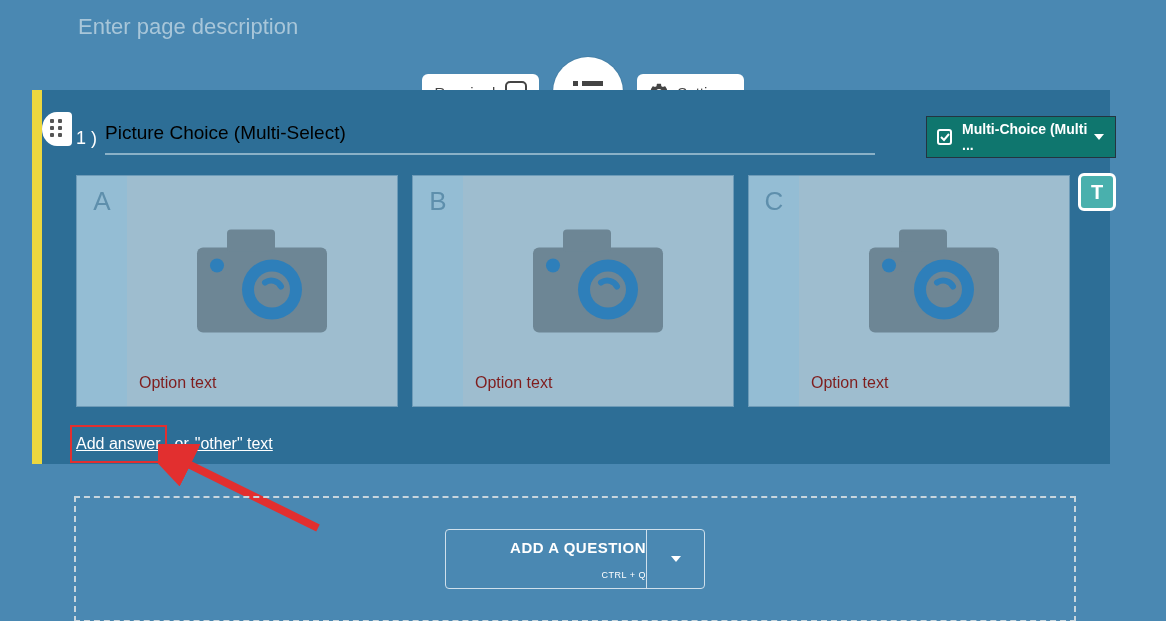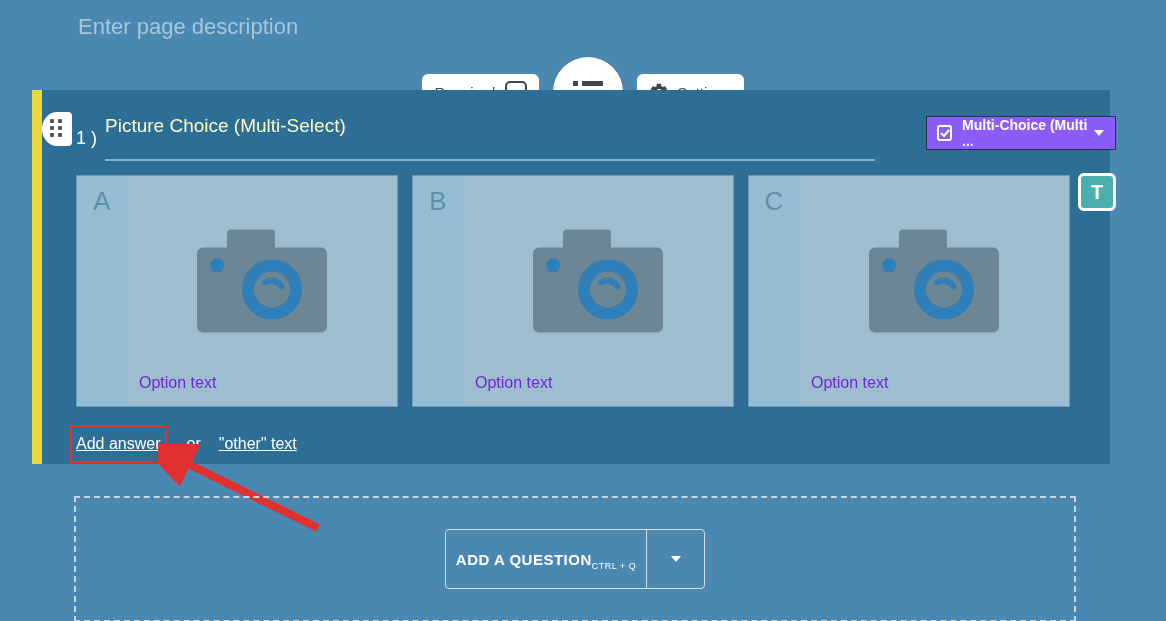--- a/index.html
+++ b/index.html
@@ -12,44 +12,44 @@
   .big-circle{width:70px;height:70px;border-radius:50%;background:#fff;margin:0 14px;display:flex;align-items:center;justify-content:center;box-shadow:0 0 0 1px rgba(0,0,0,.06)}
   .gear{width:20px;height:20px;margin-right:8px}
   
   .qwrap{position:absolute;left:32px;top:90px;width:1078px;height:374px;background:#2d6e96}
   .yellowbar{position:absolute;left:0;top:0;width:10px;height:100%;background:#ecd73f}
   .grip{position:absolute;left:42px;top:112px;width:30px;height:34px;background:#fff;border-radius:50% 0 0 50%/50% 0 0 50%;border-top-right-radius:4px;border-bottom-right-radius:4px;display:flex;align-items:center;justify-content:center}
   .grip-dots{width:14px;height:20px;display:grid;grid-template-columns:repeat(2,4px);grid-template-rows:repeat(3,4px);gap:3px 4px}
   .grip-dots span{width:4px;height:4px;background:#555;border-radius:1px}
   .qtitle-row{position:absolute;left:76px;top:120px;right:50px;height:36px;display:flex;align-items:center}
   .qnum{color:#fff;font-size:18px;margin-right:8px}
-  .qtitle{color:#fef9c3;font-size:19px;border-bottom:2px solid #8ab1c7;padding-bottom:22px;min-width:770px}
-  .dropdown{position:absolute;right:50px;top:116px;height:34px;width:190px;background:#8b5cf6;border:1px solid #243440;color:#fff;display:flex;align-items:center;padding:0 10px;font-size:14px;font-weight:600}
+  .qtitle{color:#000000;font-size:19px;border-bottom:2px solid #8ab1c7;padding-bottom:9px;min-width:770px}
+  .dropdown{position:absolute;right:50px;top:116px;height:42px;width:190px;background:#0f766e;border:1px solid #243440;color:#fff;display:flex;align-items:center;padding:0 10px;font-size:14px;font-weight:600}
   .dd-check{width:16px;height:16px;border:2px solid #fff;border-radius:3px;margin-right:10px;display:flex;align-items:center;justify-content:center}
   .dd-check svg{width:10px;height:10px}
   .dd-caret{margin-left:auto}
   
   .cards{position:absolute;left:76px;top:175px;display:flex;gap:14px}
   .card{width:322px;height:232px;border:1px solid #6d9bb8;display:flex;position:relative}
   .card-letter{width:50px;background:#94bdd4;display:flex;align-items:flex-start;justify-content:center;color:#5e8fac;font-size:26px;font-weight:400;padding-top:10px}
   .card-body{flex:1;background:#9ebdcf;position:relative}
   .cam{position:absolute;left:50%;top:48%;transform:translate(-50%,-55%);}
-  .opt-placeholder{position:absolute;left:12px;bottom:14px;color:#6d28d9;font-size:16px}
+  .opt-placeholder{position:absolute;left:12px;bottom:14px;color:#7f1d1d;font-size:16px}
   .t-badge{position:absolute;right:50px;top:173px;width:38px;height:38px;background:#49b0ad;border:3px solid #fff;border-radius:6px;display:flex;align-items:center;justify-content:center;color:#fff;font-size:20px;font-weight:700}
   
   .add-row{position:absolute;left:70px;top:425px;display:flex;align-items:baseline;color:#fff;font-size:16px}
   .add-answer-box{border:2px solid #e22f2f;padding:8px 4px;margin-right:2px}
   .linklike{text-decoration:underline;color:#fff;cursor:pointer}
-  .or-space{margin:0 18px;color:#ffffff}
+  .or-space{margin:0 6px;color:#ffffff}
   
   .arrow{position:absolute;left:158px;top:444px;pointer-events:none}
   
   .dashed{position:absolute;left:74px;top:496px;width:1002px;height:126px;border:2px dashed #c8d6de;display:flex;align-items:center;justify-content:center;background:transparent}
   .addq-group{display:flex;height:60px;border:1.5px solid #cfe0ec;border-radius:4px;overflow:hidden}
-  .addq-btn{width:200px;display:flex;flex-direction:row;align-items:center;justify-content:center;color:#fff}
+  .addq-btn{width:200px;display:flex;flex-direction:column;align-items:flex-end;justify-content:center;color:#fff}
   .addq-btn .lbl{font-size:15px;font-weight:700;letter-spacing:.5px}
   .addq-btn .hint{font-size:9px;margin-top:14px;letter-spacing:.5px}
   .addq-split{width:58px;border-left:1.5px solid #cfe0ec;display:flex;align-items:center;justify-content:center}
 </style>
 </head>
 <body>
 
 <div class="page-desc">Enter page description</div>
 
 <div class="toolbar">

